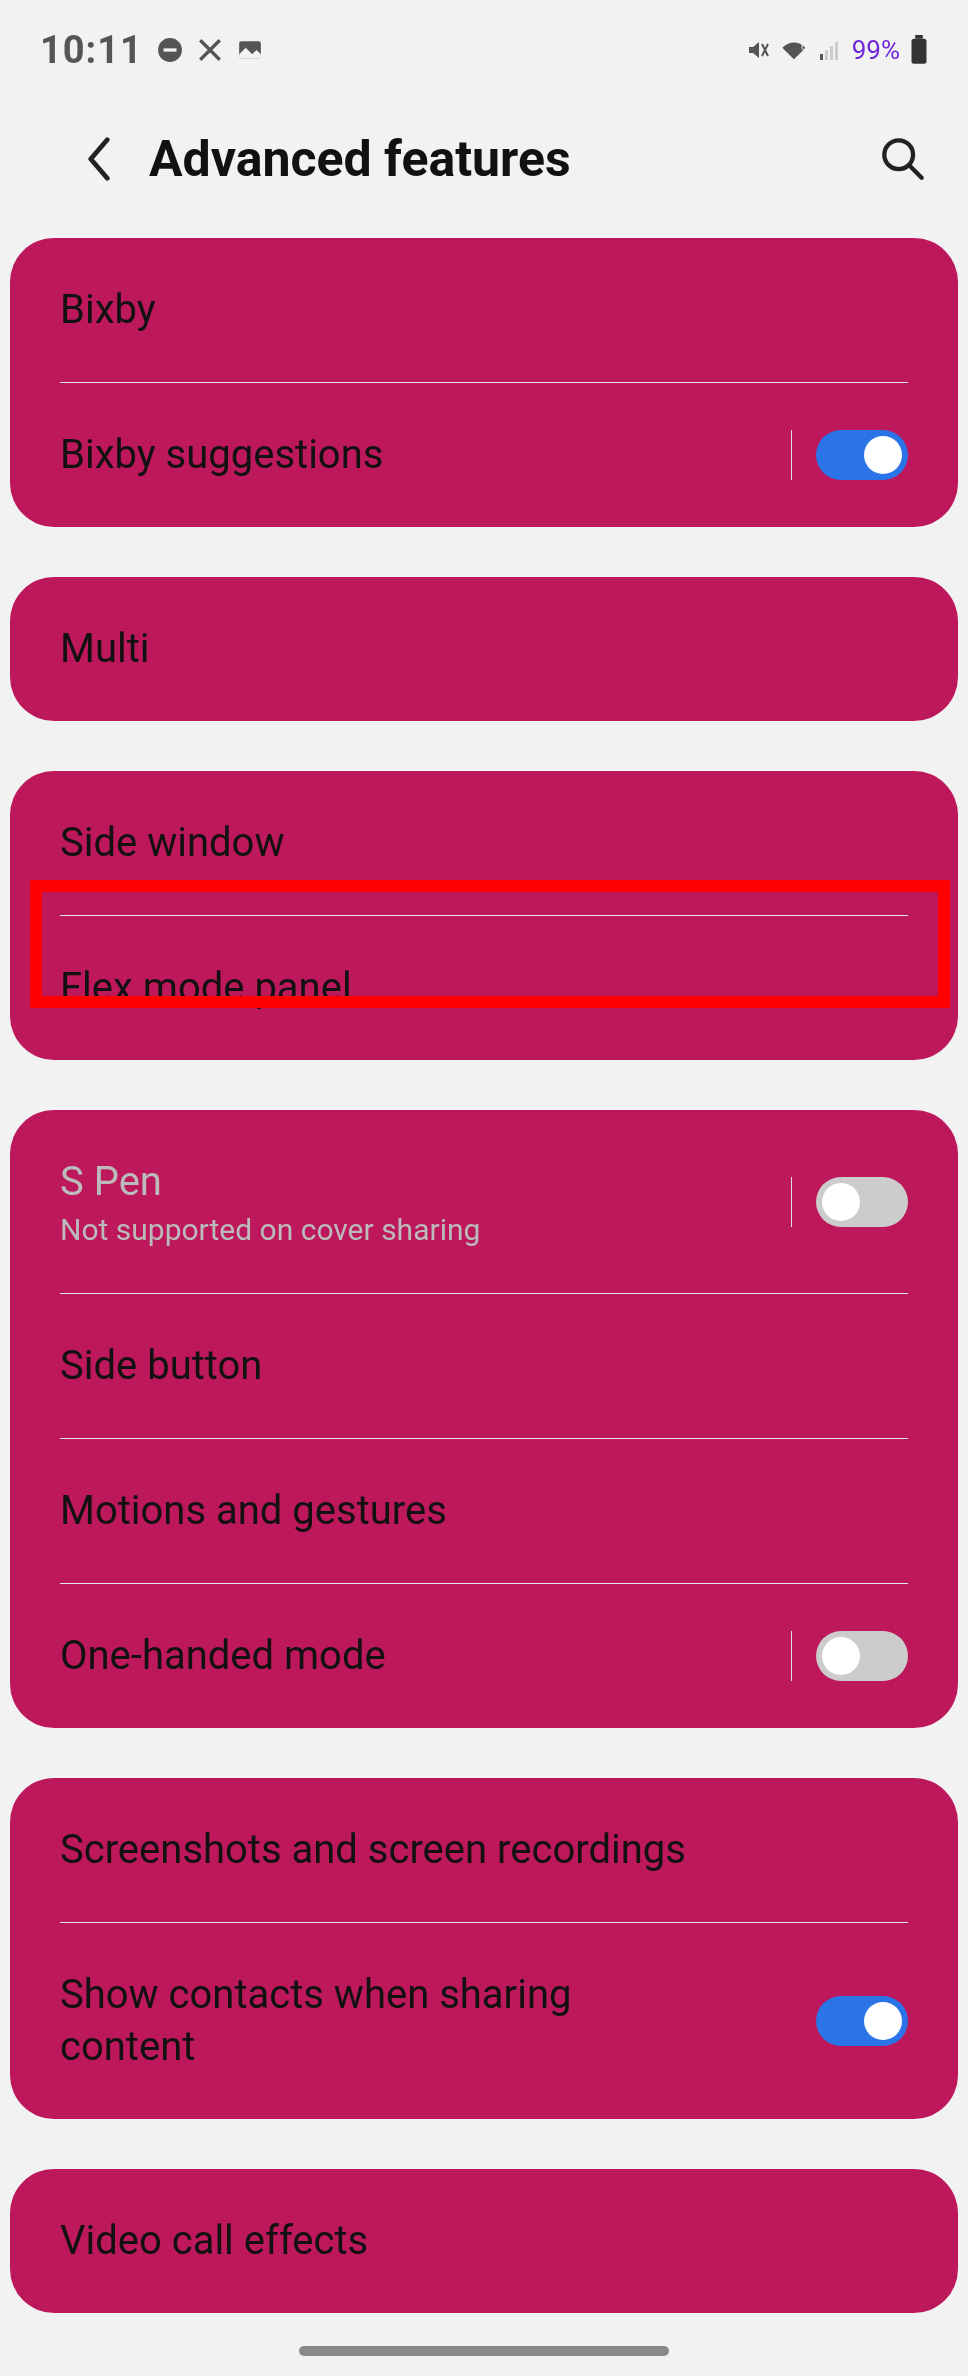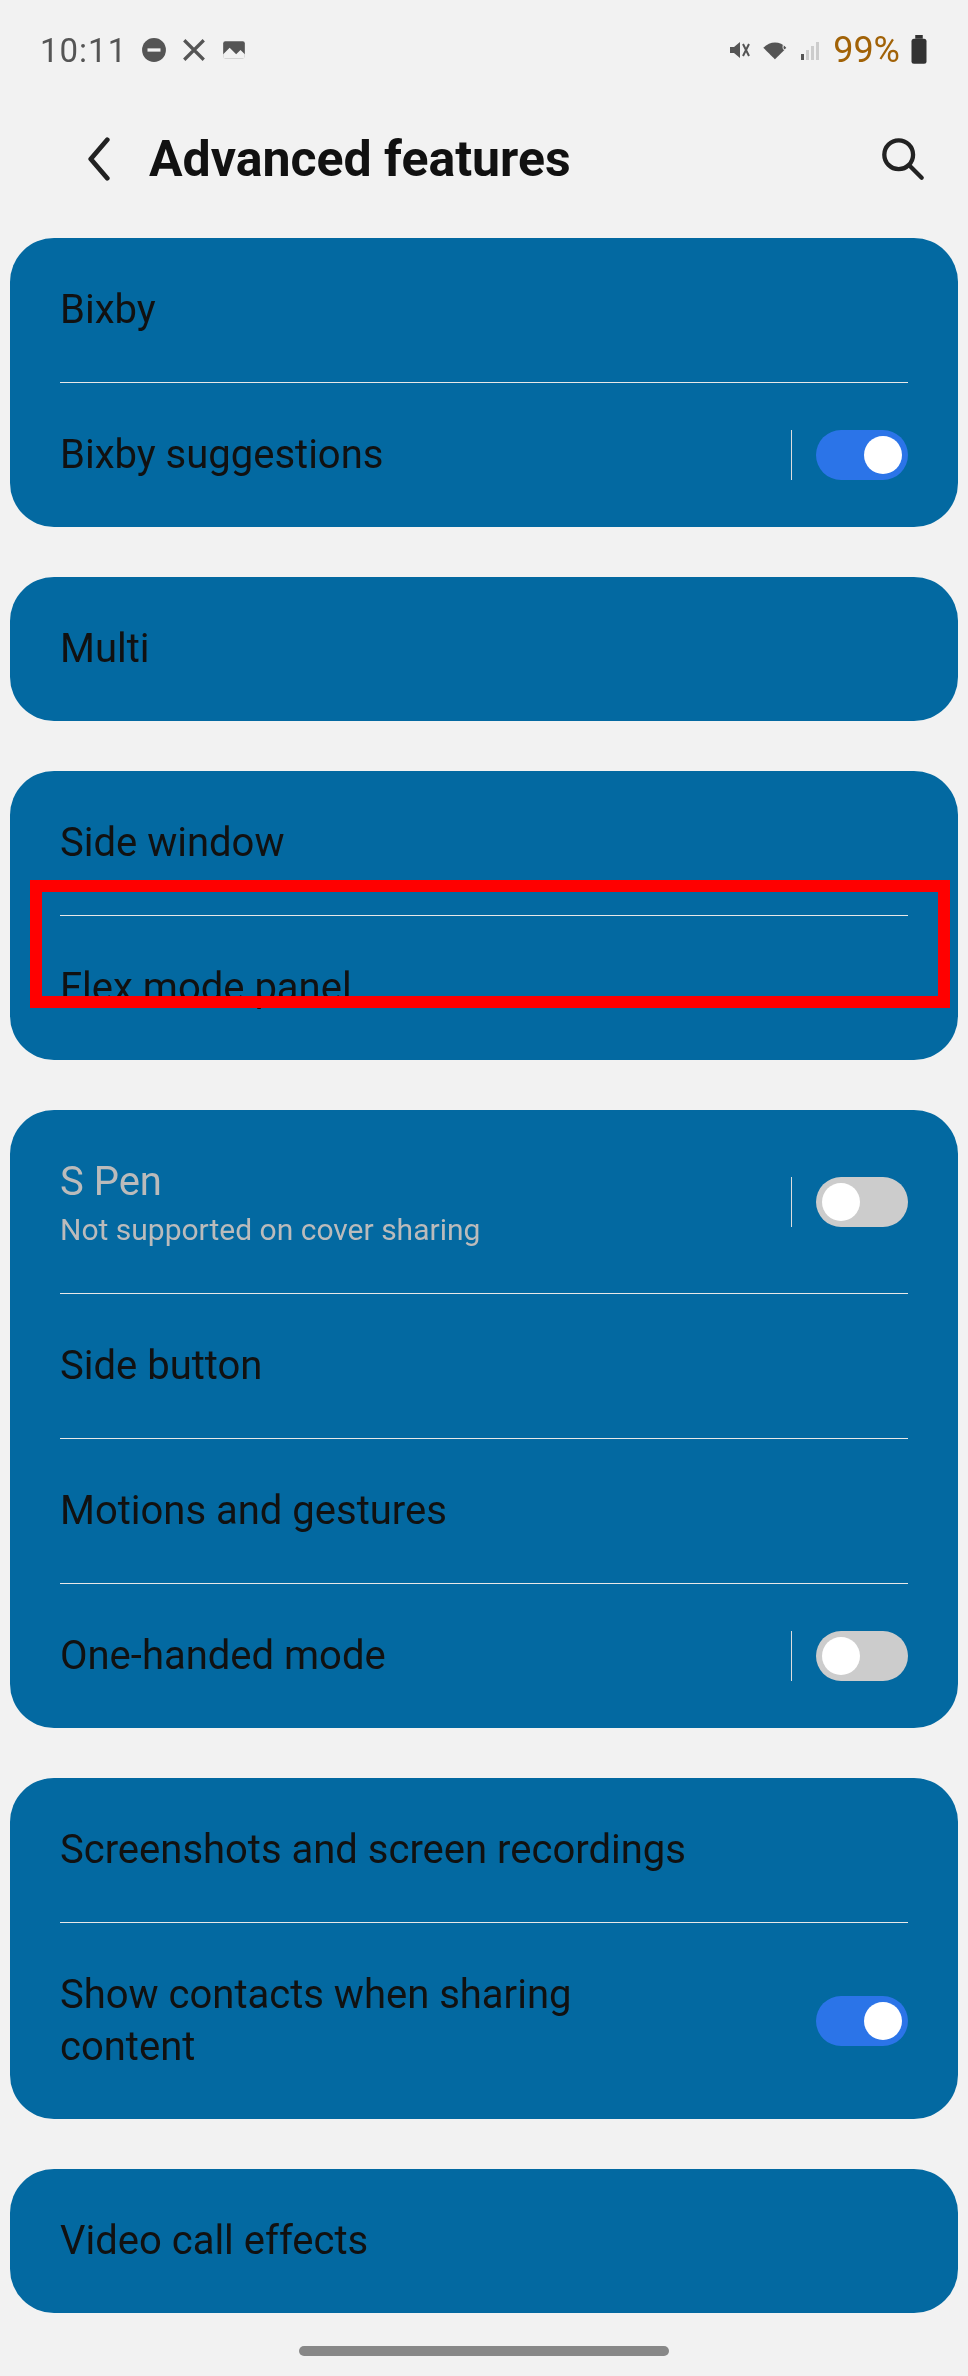--- a/index.html
+++ b/index.html
@@ -31,22 +31,23 @@
   }
   .status-right {
     display: flex;
     align-items: center;
     gap: 10px;
     color: #555;
     font-size: 30px;
   }
   .status-time {
     color: #555;
-    font-size: 33px;
+    font-size: 38px;
     letter-spacing: 1px;
+    font-weight: bold;
   }
   .status-icon {
     display: inline-flex;
     align-items: center;
     justify-content: center;
   }
   .header {
     display: flex;
     align-items: center;
     padding: 40px 40px 50px 40px;
@@ -69,21 +70,21 @@
   }
   .search-btn {
     width: 50px;
     height: 50px;
     display: flex;
     align-items: center;
     justify-content: center;
     cursor: pointer;
   }
   .group {
-    background: #0369a1;
+    background: #be185d;
     border-radius: 44px;
     margin: 0 10px 50px 10px;
   }
   .item {
     padding: 46px 50px;
     display: flex;
     align-items: center;
     justify-content: space-between;
     cursor: pointer;
   }
@@ -161,22 +162,22 @@
     position: absolute;
     bottom: 20px;
     left: 50%;
     transform: translateX(-50%);
     width: 370px;
     height: 10px;
     background: #888;
     border-radius: 5px;
   }
   .battery-pct {
-    font-size: 36px;
-    color: #a16207;
+    font-size: 26px;
+    color: #6d28d9;
   }
 </style>
 </head>
 <body>
 
 <div class="status-bar">
   <div class="status-left">
     <span class="status-time">10:11</span>
     <span class="status-icon">
       <svg width="26" height="26" viewBox="0 0 24 24">

